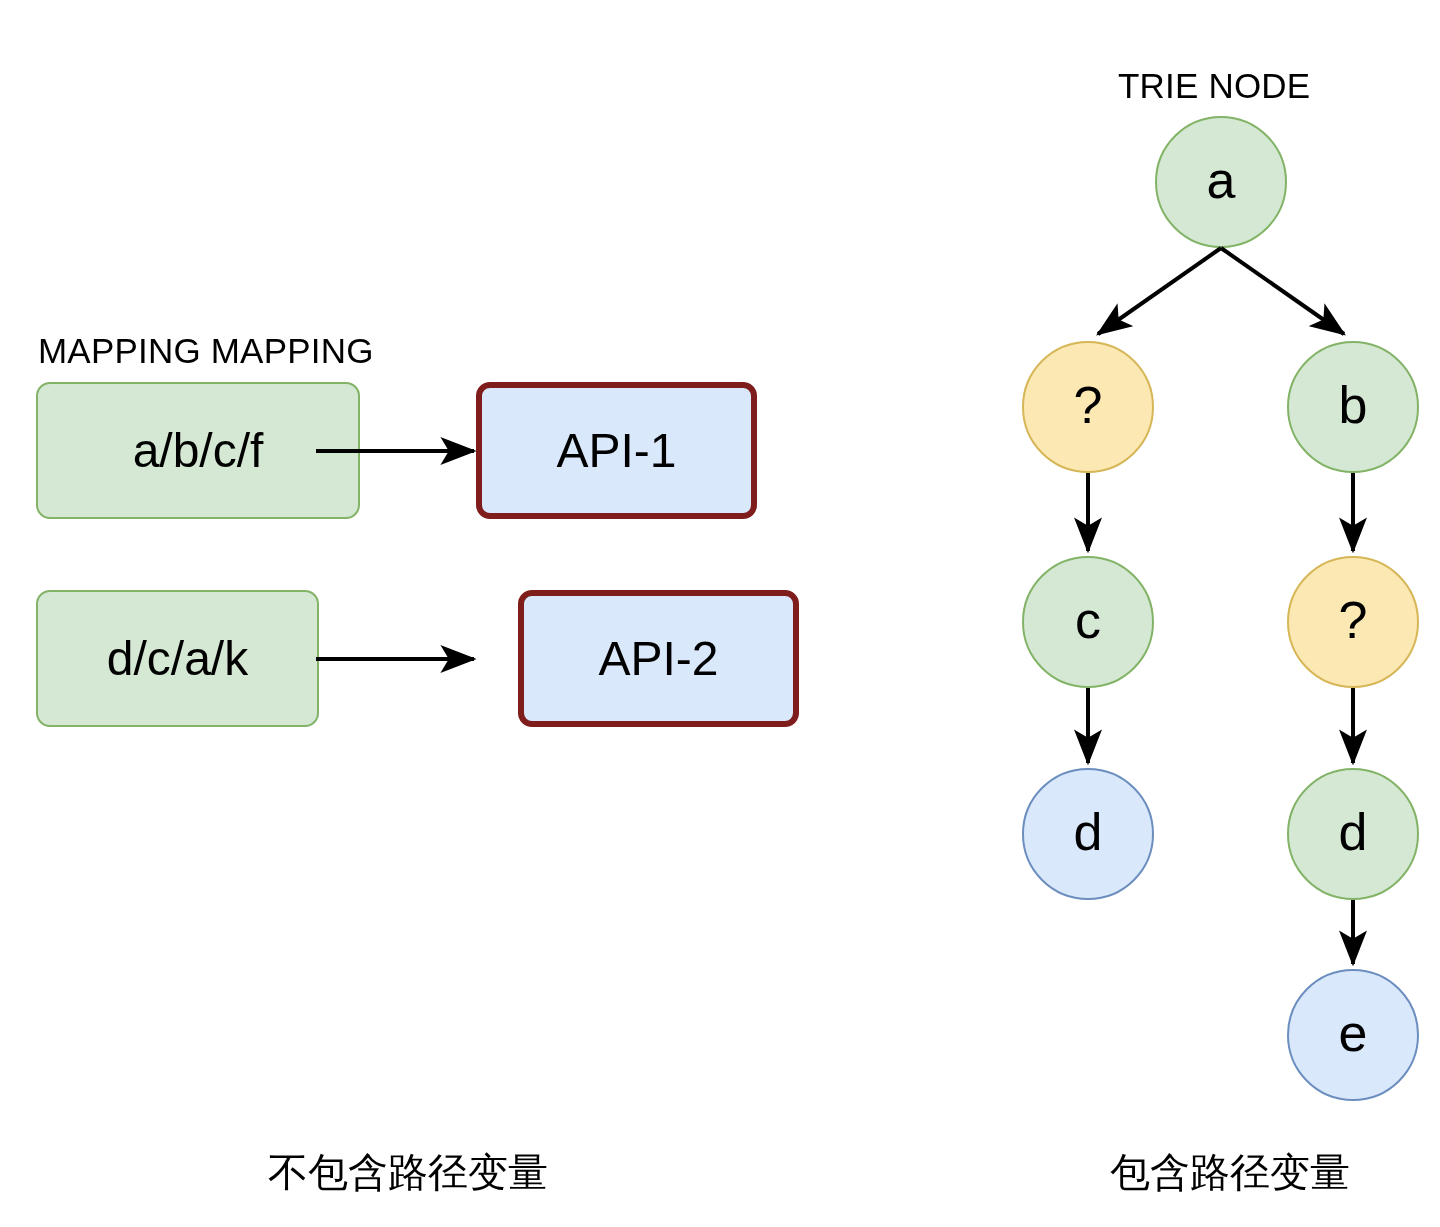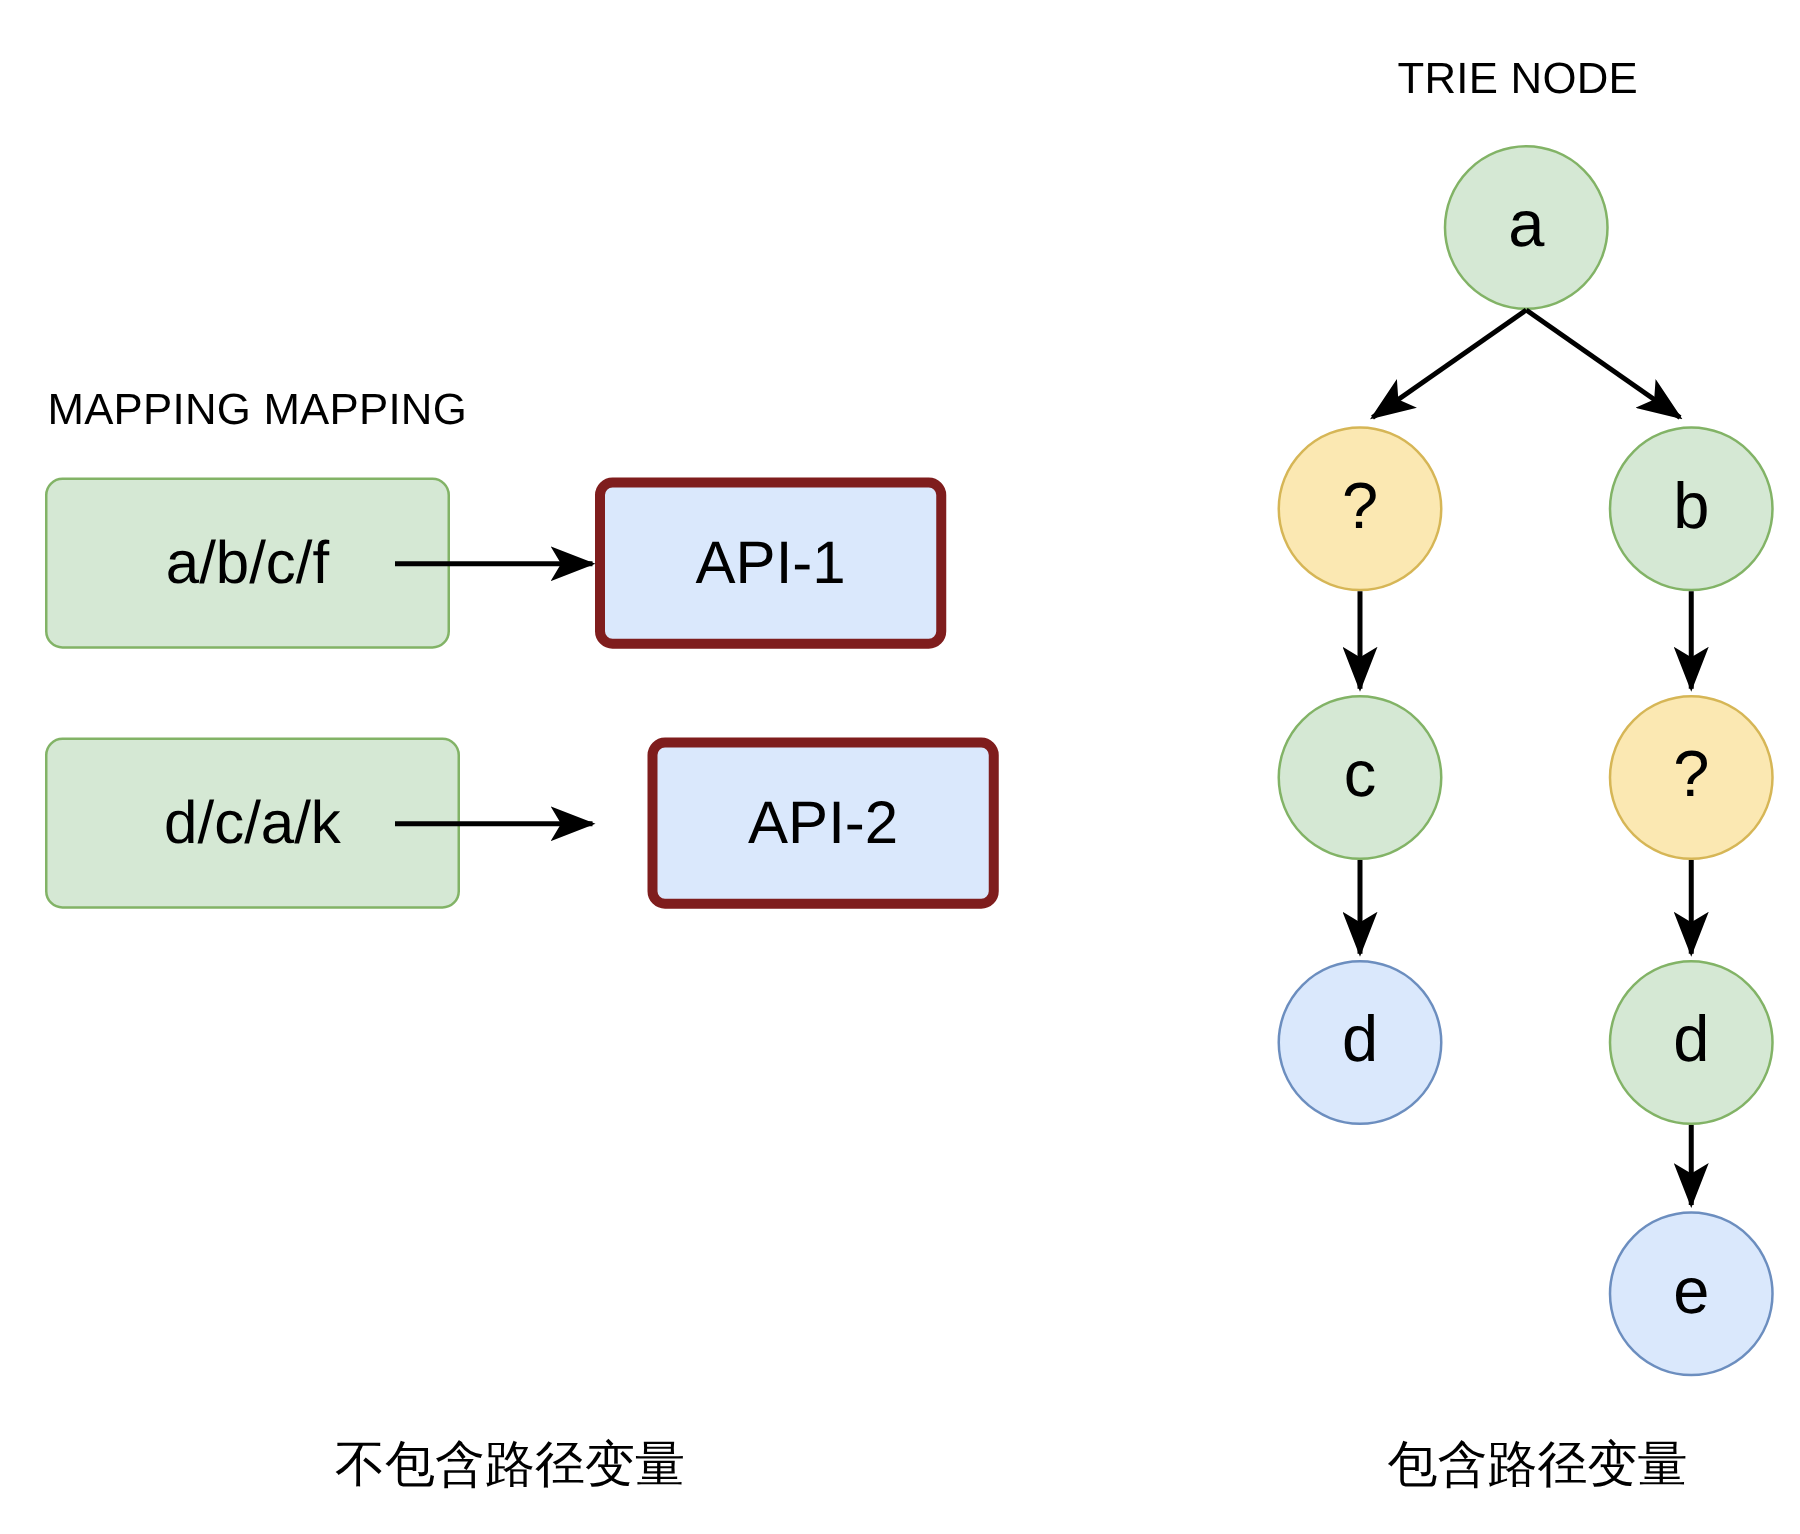--- a/index.html
+++ b/index.html
@@ -18,20 +18,21 @@
     background: #ffffff;
     overflow: hidden;
   }
   .section-title {
     position: absolute;
     font-size: 35px;
     line-height: 35px;
     letter-spacing: 0.2px;
     color: #000000;
     white-space: nowrap;
+    margin-top: 23px;
   }
   .caption {
     position: absolute;
     font-size: 40px;
     line-height: 40px;
     color: #000000;
     white-space: nowrap;
   }
   .rbox {
     position: absolute;
@@ -43,21 +44,21 @@
     font-size: 48px;
     line-height: 48px;
     color: #000000;
   }
   .rbox.green {
     background: #d5e8d4;
     border: 2px solid #82b366;
   }
   .rbox.blue {
     background: #dae8fc;
-    border: 8px solid #7f1d1d;
+    border: 6px solid #7f1d1d;
   }
   .node {
     position: absolute;
     box-sizing: border-box;
     border-radius: 50%;
     display: flex;
     align-items: center;
     justify-content: center;
     font-size: 52px;
     line-height: 52px;
@@ -95,21 +96,21 @@
   <div class="section-title" style="left:38px; top:310px;">MAPPING MAPPING</div>
 
   <div class="rbox green" style="left:36px; top:382px; width:324px; height:137px;">
     <span>a/b/c/f</span>
   </div>
 
   <div class="rbox blue" style="left:476px; top:382px; width:281px; height:137px;">
     <span>API-1</span>
   </div>
 
-  <div class="rbox green" style="left:36px; top:590px; width:332px; height:137px;">
+  <div class="rbox green" style="left:36px; top:590px; width:283px; height:137px;">
     <span>d/c/a/k</span>
   </div>
 
   <div class="rbox blue" style="left:476px; top:590px; width:281px; height:137px;margin-left:42px;">
     <span>API-2</span>
   </div>
 
   <div class="caption" style="left:268px; top:1152px;">不包含路径变量</div>
 
   <div class="section-title" style="left:1118px; top:45px;">TRIE NODE</div>

